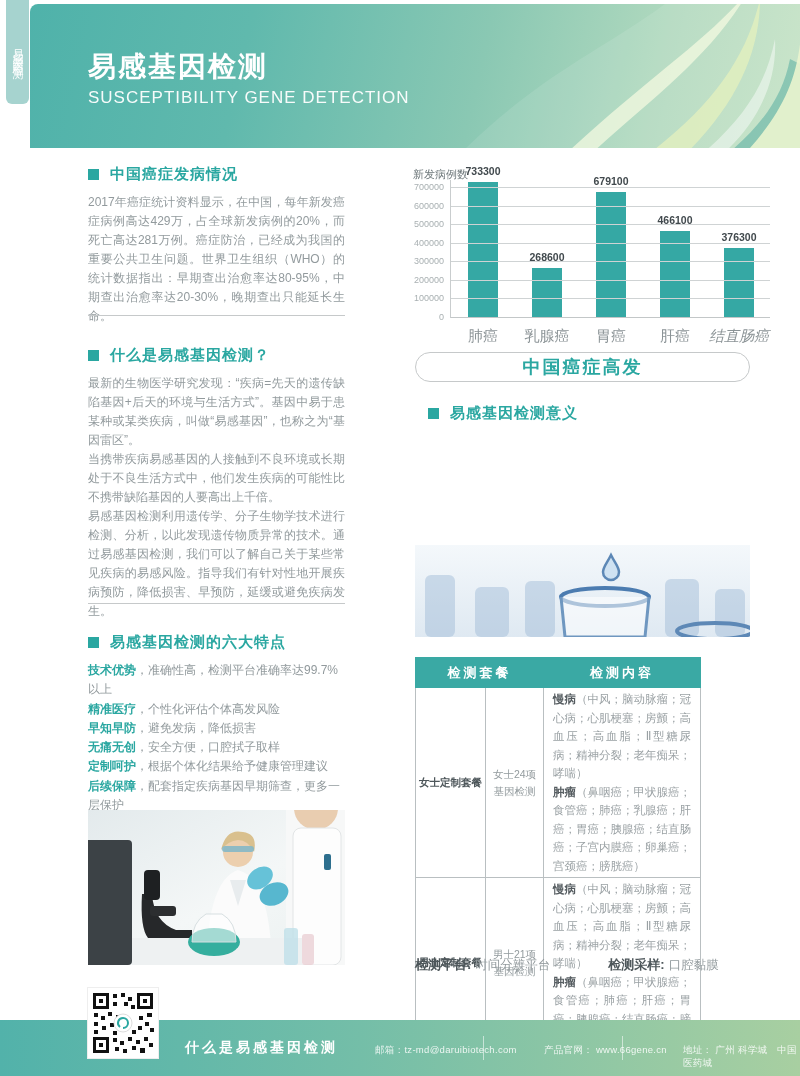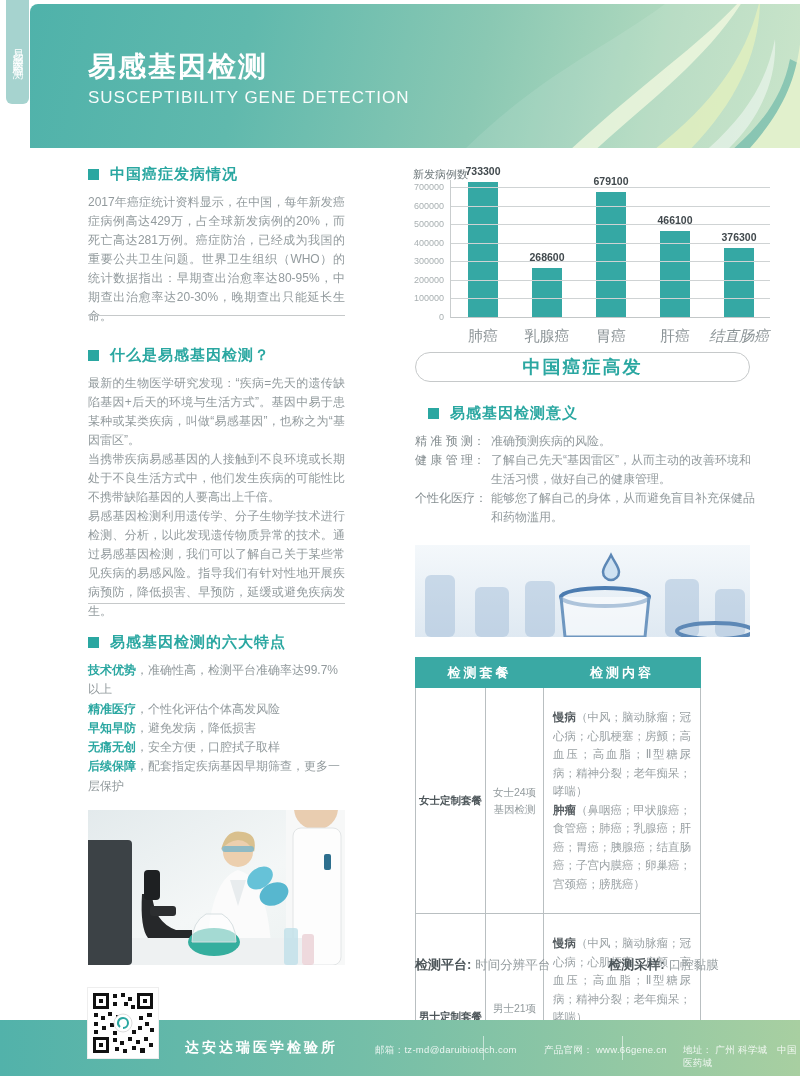--- a/index.html
+++ b/index.html
@@ -54,21 +54,21 @@
   .mean-item .lbl { flex:none; width:76px; color:#848d90; }
   .mean-item .txt { flex:1; }
 
   
   table.pkg-table { position:absolute; left:415px; top:657px; width:286px; border-collapse:collapse;border-radius:31px; }
   .pkg-table th { background:#3aa9a4; color:#ffffff; font-size:13px; font-weight:bold; letter-spacing:3px;
     height:30px; border:1px solid #3aa9a4; }
   .pkg-table td { border:1px solid #b9bfc1; vertical-align:middle; }
   .pkg-table td.pkg { width:70px; text-align:center; font-size:10.5px; font-weight:bold; color:#4d565a; }
   .pkg-table td.items { width:58px; text-align:center; font-size:10.5px; color:#929a9d; white-space:pre-line; line-height:17px; }
-  .pkg-table td.content { padding:20px 9px; font-size:11.5px; color:#9aa1a4; line-height:18.5px; text-align:justify; }
+  .pkg-table td.content { padding:2px 9px; font-size:11.5px; color:#9aa1a4; line-height:18.5px; text-align:justify; }
   .pkg-table td.content b { color:#555c60; }
 
   .platform-line { position:absolute; left:415px; top:956px; font-size:12.5px; }
   .platform-line b { color:#4d565a; font-size:13px; font-weight:bold; }
   .platform-line span.v { color:#929a9d; margin-left:4px; }
   .platform-line .gap { display:inline-block; width:58px; }
 
   
   .footer { position:absolute; left:0; top:1020px; width:800px; height:56px;
     background:linear-gradient(90deg,#52b2aa 0%,#74bea8 45%,#a8cfa1 100%); }
@@ -117,20 +117,21 @@
 
   <div class="sec-head" style="left:88px; top:633px;">
     <span class="sq"></span>
     <span class="t">易感基因检测的六大特点</span>
   </div>
   <div class="body-text" style="left:88px; top:661px; width:262px; text-align:left;">
     <div class="feat-line"><b>技术优势</b><span>，准确性高，检测平台准确率达99.7%以上</span></div>
     <div class="feat-line"><b>精准医疗</b><span>，个性化评估个体高发风险</span></div>
     <div class="feat-line"><b>早知早防</b><span>，避免发病，降低损害</span></div>
     <div class="feat-line"><b>无痛无创</b><span>，安全方便，口腔拭子取样</span></div>
+    <div class="feat-line"><b>定制呵护</b><span>，根据个体化结果给予健康管理建议</span></div>
     <div class="feat-line"><b>后续保障</b><span>，配套指定疾病基因早期筛查，更多一层保护</span></div>
   </div>
 
   <div class="photo">
     <svg width="257" height="155" viewBox="0 0 257 155">
       <defs>
         <linearGradient id="labbg" x1="0" y1="0" x2="1" y2="1">
           <stop offset="0" stop-color="#e3eaec"></stop>
             <stop offset=".55" stop-color="#f4f7f7"></stop>
             <stop offset="1" stop-color="#eaf0f0"></stop>
@@ -195,34 +196,20 @@
       <div class="bar-cat" style="left: 256px; width: 64px; font-style: italic;">结直肠癌</div>
     </div>
 
   <div class="pill">
     <span>中国癌症高发</span>
   </div>
 
   <div class="sec-head" style="left:398px; top:404px;margin-left:30px;">
     <span class="sq"></span>
     <span class="t">易感基因检测意义</span>
-  </div>
-  <div class="body-text" style="left:415px; top:432px; width:345px; text-align:left;">
-    <div class="mean-item">
-      <span class="lbl">精 准 预 测：</span>
-      <span class="txt">准确预测疾病的风险。</span>
-    </div>
-    <div class="mean-item">
-      <span class="lbl">健 康 管 理：</span>
-      <span class="txt">了解自己先天“基因雷区”，从而主动的改善环境和生活习惯，做好自己的健康管理。</span>
-    </div>
-    <div class="mean-item">
-      <span class="lbl">个性化医疗：</span>
-      <span class="txt">能够您了解自己的身体，从而避免盲目补充保健品和药物滥用。</span>
-    </div>
   </div>
 
   <div class="tubes-img">
     <svg width="335" height="92" viewBox="0 0 335 92">
       <defs>
         <linearGradient id="tubebg" x1="0" y1="0" x2="0" y2="1">
           <stop offset="0" stop-color="#f4f8fb"></stop>
             <stop offset="1" stop-color="#dfe9f2"></stop>
         </linearGradient>
       </defs>
@@ -323,21 +310,21 @@
           <rect x="35" y="61" width="4" height="4"></rect>
           <rect x="44" y="58" width="4" height="4"></rect>
         <rect x="52" y="60" width="5" height="5"></rect>
       </g>
       <circle cx="35" cy="35" r="9" fill="#ffffff" stroke="#dddddd"></circle>
       <path d="M30,35 a5,5 0 1,1 5,5 M35,30 a5,5 0 0,0 -3,9" fill="none" stroke="#2aa7a1" stroke-width="2"></path>
     </svg>
   </div>
 
   <div class="footer">
-    <span class="company">达安达瑞医学检验所</span>
+    <span class="company">什么是易感基因检测</span>
     <span class="fgroup" style="left:328px;">邮箱：tz-md@daruibiotech.com</span>
     <span class="fsep" style="left:483px;"></span>
     <span class="fgroup" style="left:497px;">产品官网： www.66gene.cn</span>
     <span class="fsep" style="left:622px;"></span>
     <span class="fgroup" style="left:636px;">地址： 广州 科学城　中国 医药城</span>
   </div>
 
 </div>
 
 </body></html>

